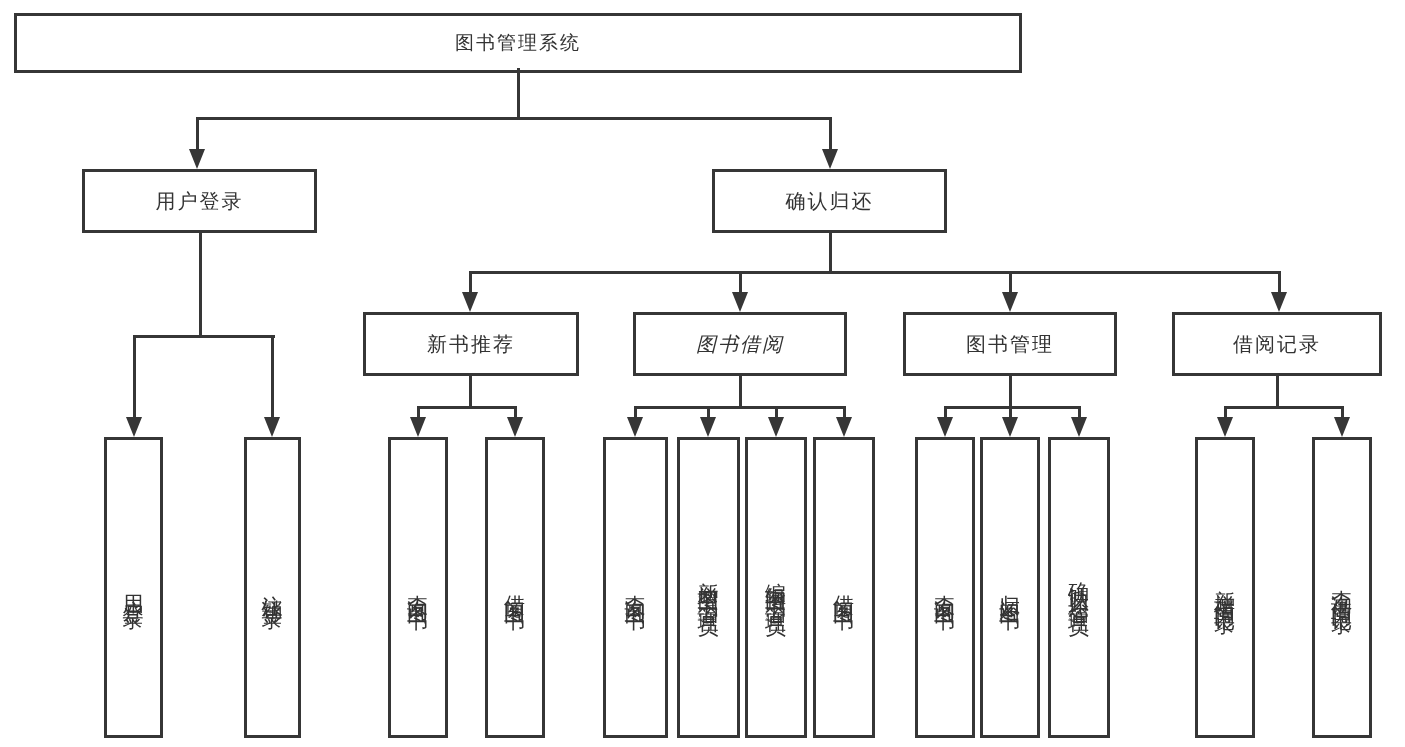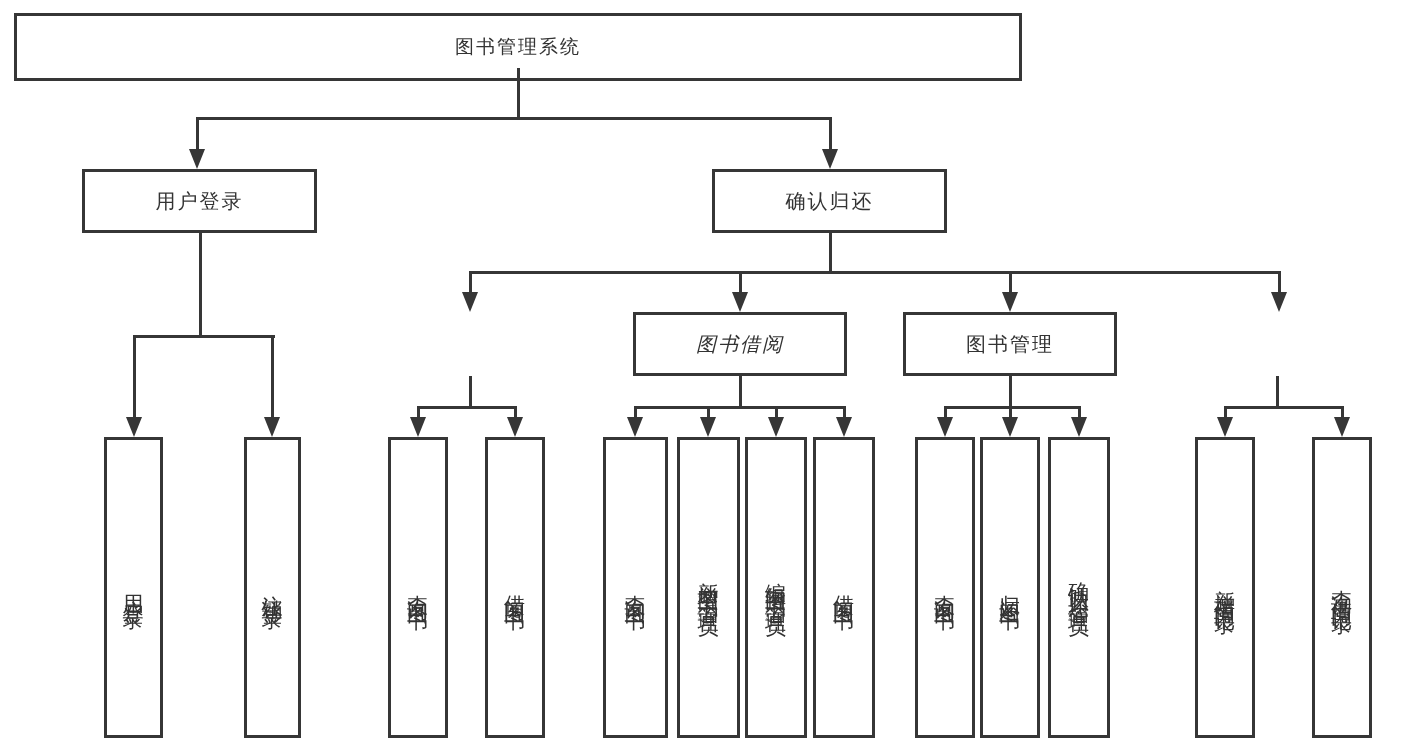--- a/index.html
+++ b/index.html
@@ -64,21 +64,21 @@
     opacity: 0.92;
     z-index: 10;
     white-space: nowrap;
   }
 </style>
 </head>
 <body>
 
 <div class="canvas">
 
-  <div class="box" style="left:14px; top:13px; width:1008px; height:68px;">
+  <div class="box" style="left:14px; top:13px; width:1008px; height:60px;">
     <span class="h-label title-label">图书管理系统</span>
   </div>
 
   <div class="vline" style="left:516.5px; top:68px;  height:52px;"></div>
   <div class="hline" style="left:195.5px; top:117px; width:636px;"></div>
   <div class="vline" style="left:195.5px; top:117px; height:38px;"></div>
   <div class="vline" style="left:828.5px; top:117px; height:38px;"></div>
   <div class="arrow" style="left:189px; top:149px;"></div>
   <div class="arrow" style="left:822px; top:149px;"></div>
 
@@ -100,25 +100,31 @@
   <div class="hline" style="left:468.5px; top:271px; width:812px;"></div>
   <div class="vline" style="left:468.5px;  top:271px; height:26px;"></div>
   <div class="vline" style="left:738.5px;  top:271px; height:26px;"></div>
   <div class="vline" style="left:1008.5px; top:271px; height:26px;"></div>
   <div class="vline" style="left:1277.5px; top:271px; height:26px;"></div>
   <div class="arrow" style="left:462px;  top:292px;"></div>
   <div class="arrow" style="left:732px;  top:292px;"></div>
   <div class="arrow" style="left:1002px; top:292px;"></div>
   <div class="arrow" style="left:1271px; top:292px;"></div>
 
+  <div class="box" style="left:363px; top:312px; width:216px; height:64px;">
+    <span class="h-label">新书推荐</span>
+  </div>
   <div class="box" style="left:633px; top:312px; width:214px; height:64px;font-style:italic;">
     <span class="h-label">图书借阅</span>
   </div>
   <div class="box" style="left:903px; top:312px; width:214px; height:64px;">
     <span class="h-label">图书管理</span>
+  </div>
+  <div class="box" style="left:1172px; top:312px; width:210px; height:64px;">
+    <span class="h-label">借阅记录</span>
   </div>
 
   <div class="vline" style="left:468.5px; top:376px; height:33px;"></div>
   <div class="hline" style="left:416.5px; top:406px; width:100px;"></div>
   <div class="vline" style="left:416.5px; top:406px; height:15px;"></div>
   <div class="vline" style="left:513.5px; top:406px; height:15px;"></div>
   <div class="arrow" style="left:410px; top:417px;"></div>
   <div class="arrow" style="left:507px; top:417px;"></div>
 
   <div class="vline" style="left:738.5px; top:376px; height:33px;"></div>

